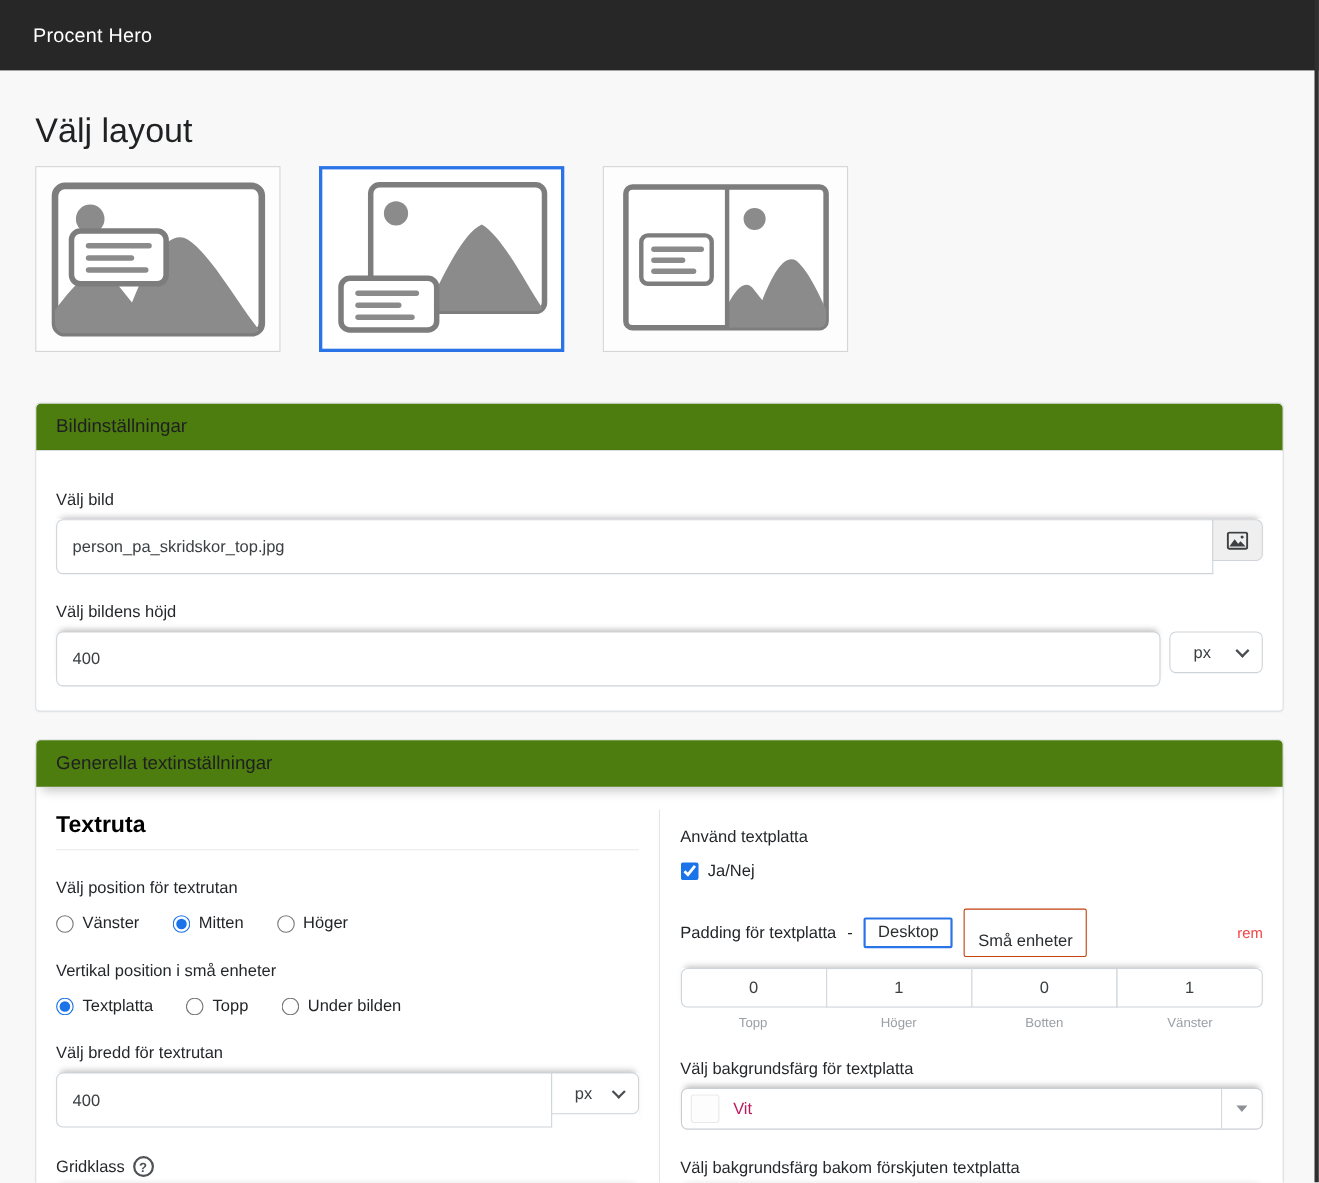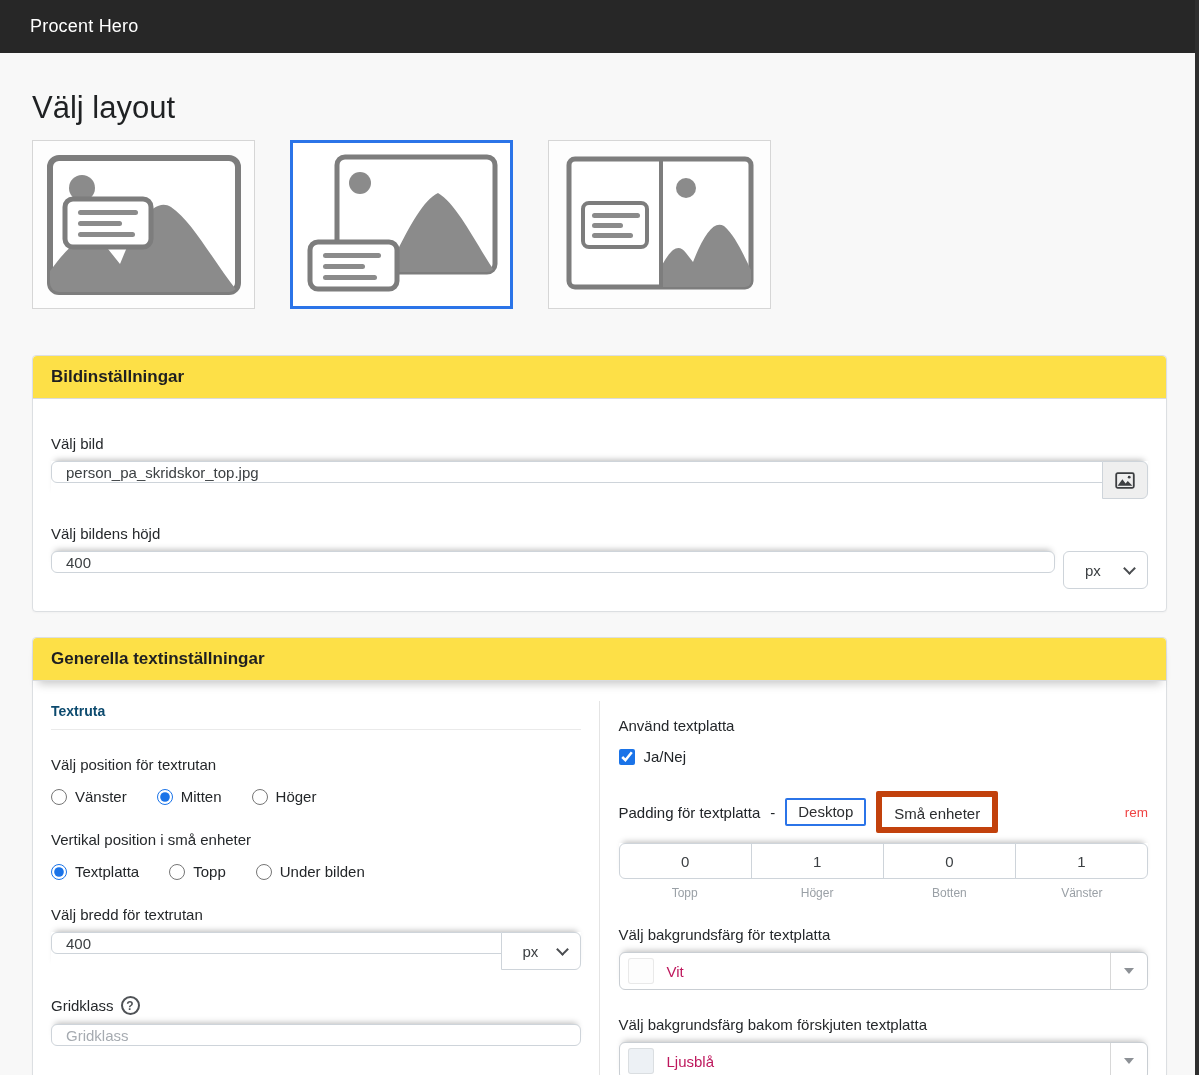--- a/index.html
+++ b/index.html
@@ -5,80 +5,80 @@
   * { box-sizing: border-box; margin: 0; padding: 0; }
   html,body { width:1199px; }
   body {
     font-family: "Liberation Sans", sans-serif;
     background: #f8f8f8;
     width: 1199px; height: 1075px;
     position: relative;
     color: #212529;
     overflow: hidden;
   }
-  .topbar { height:53px; background:#272727; display:flex; align-items:center; padding:0 30px; }
+  .topbar { height:64px; background:#272727; display:flex; align-items:center; padding:0 30px; }
   .topbar-title { color:#ffffff; font-size:18px; font-weight:400; letter-spacing:.2px; }
   .content { padding: 0 32px; }
   .page-title { font-size:31px; font-weight:400; color:#1f2123; margin:37px 0 14px; }
 
   
   .thumbs { display:flex; gap:35px; }
   .thumb { width:223px; height:169px; background:#fdfdfd; border:1px solid #d6d6d6;
            display:flex; align-items:center; justify-content:center; cursor:pointer; }
   .thumb.selected { border:3px solid #2b74e8; background:#ffffff; }
 
   
   .card { background:#ffffff; border:1px solid #dcdfe2; border-radius:4px; margin-top:46px;
           box-shadow:0 1px 2px rgba(0,0,0,.03); }
   .card.second { margin-top:25px; }
-  .card-header { background:#fde047; border-bottom:1px solid #d9dbde; padding:11px 18px;
-                 font-size:17px; font-weight:700; color:#1e1f21; border-radius:4px 4px 0 0; }
+  .card-header { background:#4d7c0f; border-bottom:1px solid #d9dbde; padding:11px 18px;
+                 font-size:17px; font-weight:400; color:#1e1f21; border-radius:4px 4px 0 0; }
   .card-header.shadowed { box-shadow:0 8px 9px -5px rgba(0,0,0,.22); position:relative; z-index:1; }
   .card-body { padding:20px 18px 22px; }
 
   .field-label { font-size:15px; color:#25282b; margin:26px 0 9px; display:flex; align-items:center; }
   .card-body > .field-label:first-child, .col > .field-label:first-of-type { margin-top:16px; }
 
   .text-input, .px-select, .pad-cell, .dropdown { border:1px solid #ced4da; background:#fff;
      font-size:15px; color:#3c4043; font-family:"Liberation Sans", sans-serif; }
-  .text-input { height:22px; border-radius:6px; width:100%; padding:0 14px; outline:none; }
+  .text-input { height:50px; border-radius:6px; width:100%; padding:0 14px; outline:none; }
   .text-input::placeholder { color:#a6abb1; }
   .shadow-top { box-shadow:0 -5px 6px -4px rgba(0,0,0,.28); }
 
   .group { display:flex; }
   .group .text-input { border-radius:6px 0 0 6px; flex:1; min-width:0; }
   .addon-btn { width:46px; height:38px; background:#efefef; border:1px solid #ced4da; margin-left:-1px;
                border-radius:0 6px 6px 0; display:flex; align-items:center; justify-content:center; cursor:pointer; }
   .row-gap { display:flex; gap:8px; }
   .row-gap .text-input { flex:1; }
   .px-select { width:85px; height:38px; border-radius:6px; display:flex; align-items:center;
                justify-content:space-between; padding:0 13px 0 21px; cursor:pointer; }
   .px-select.attached { width:80px; border-radius:0 6px 6px 0; margin-left:-1px; }
   .chev { width:9px; height:9px; border-right:2px solid #4a4d50; border-bottom:2px solid #4a4d50;
           transform:rotate(45deg); margin-top:-4px; }
 
   
   .cols { display:flex; }
   .col { flex:1; min-width:0; }
   .col-l { padding-right:18px; border-right:1px solid #e4e4e4; }
   .col-r { padding-left:19px; }
-  .sub-title { font-size:14px; font-weight:700; color:#0c4a6e; padding:2px 0 10px;
+  .sub-title { font-size:21px; font-weight:700; color:#000000; padding:2px 0 10px;
                border-bottom:1px solid #eaeaea; }
 
   .radio-row { display:flex; align-items:center; gap:30px; margin:15px 0 4px; }
   .choice { display:flex; align-items:center; gap:8px; font-size:15px; color:#232629; cursor:pointer; }
   input[type=radio], input[type=checkbox] { width:16px; height:16px; accent-color:#1a73e8; cursor:pointer; }
   .check-row { display:flex; align-items:center; gap:9px; font-size:15px; margin:14px 0 2px; cursor:pointer; }
 
   .help { display:inline-flex; width:19px; height:19px; border:2px solid #4f5256; border-radius:50%;
           align-items:center; justify-content:center; font-size:12px; font-weight:700; color:#4f5256;
           margin-left:7px; cursor:pointer; }
 
   .pad-row { display:flex; align-items:center; gap:10px; margin:26px 0 10px; font-size:15px; }
-  .tab-btn { font-size:15px; padding:8px 12px 5px; background:#fff; border:6px solid #c2410c;
+  .tab-btn { font-size:15px; padding:20px 12px 5px; background:#fff; border:1px solid #c2410c;
              border-radius:2px; color:#2b2d2f; cursor:pointer; font-family:"Liberation Sans", sans-serif; }
   .tab-btn.active { border:2px solid #2b74e8; padding:3px 11px 4px; }
   .rem-unit { margin-left:auto; font-size:13.5px; color:#ef4444; }
 
   .pad-group { display:flex; }
   .pad-cell { flex:1; min-width:0; height:36px; margin-left:-1px; text-align:center; outline:none; }
   .pad-cell:first-child { margin-left:0; border-radius:6px 0 0 6px; }
   .pad-cell:last-child { border-radius:0 6px 6px 0; }
   .pad-labels { display:flex; margin-top:7px; }
   .pad-labels span { flex:1; text-align:center; font-size:12px; color:#9aa0a6; }

